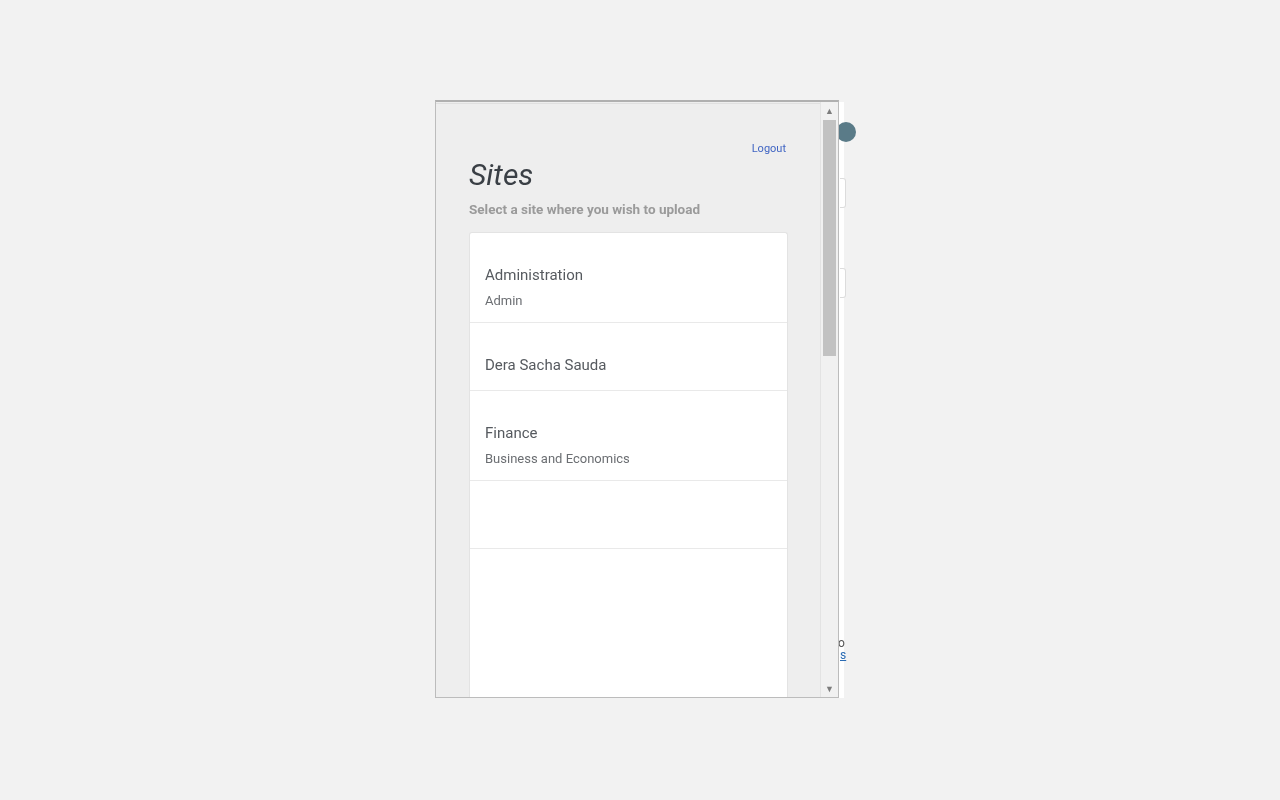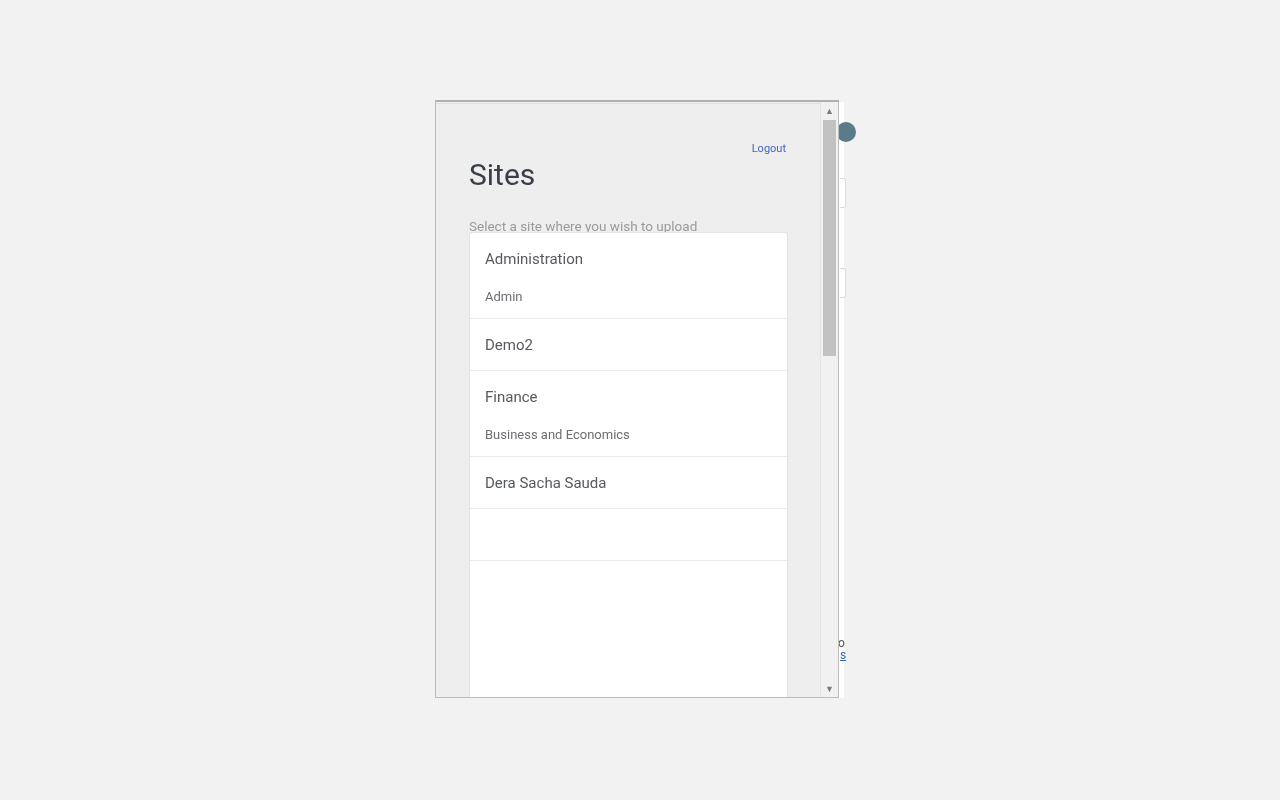--- a/index.html
+++ b/index.html
@@ -134,27 +134,29 @@
       font-weight: 400;
       cursor: pointer;
     }
     .header-title {
       position: absolute;
       top: 55px;
       left: 33px;
       font-size: 30px;
       font-weight: 400;
       color: #3a3f45;
+      font-style: italic;
     }
     .subtitle {
       position: absolute;
-      top: 116px;
+      top: 99px;
       left: 33px;
       font-size: 13.5px;
       color: #9a9a9a;
+      font-weight: bold;
     }
 
     .site-list {
       position: absolute;
       top: 130px;
       left: 33px;
       right: 33px;
       bottom: 0;
       background: #ffffff;
       border: 1px solid #e3e3e3;
@@ -167,25 +169,26 @@
       padding: 17px 15px 16px 15px;
       cursor: pointer;
     }
     .site-item.with-desc {
       padding-bottom: 14px;
     }
     .site-title {
       font-size: 15px;
       color: #565a5f;
       font-weight: 400;
+      margin-top: 16px;
     }
     .site-desc {
       font-size: 13px;
       color: #6b6e72;
-      margin-top: 21px;
+      margin-top: 9px;
     }
     .truncated {
       
     }
   </style>
 </head>
 <body>
 
 <div class="bg-page"></div>
 <div class="bg-avatar"></div>
@@ -203,31 +206,28 @@
 
     <div class="site-list">
 
       <div class="site-item with-desc">
         <div class="site-title">Administration</div>
         <div class="site-desc">Admin</div>
       </div>
 
 
 
+
       <div class="site-item">
-        <div class="site-title">Demo2</div>
+        <div class="site-title">Dera Sacha Sauda</div>
       </div>
 
       <div class="site-item with-desc">
         <div class="site-title">Finance</div>
         <div class="site-desc">Business and Economics</div>
-      </div>
-
-      <div class="site-item">
-        <div class="site-title">Dera Sacha Sauda</div>
       </div>
 
 
       <div class="site-item truncated">
         <div class="site-title">&nbsp;</div>
       </div>
 
     </div>
   </div>
 

